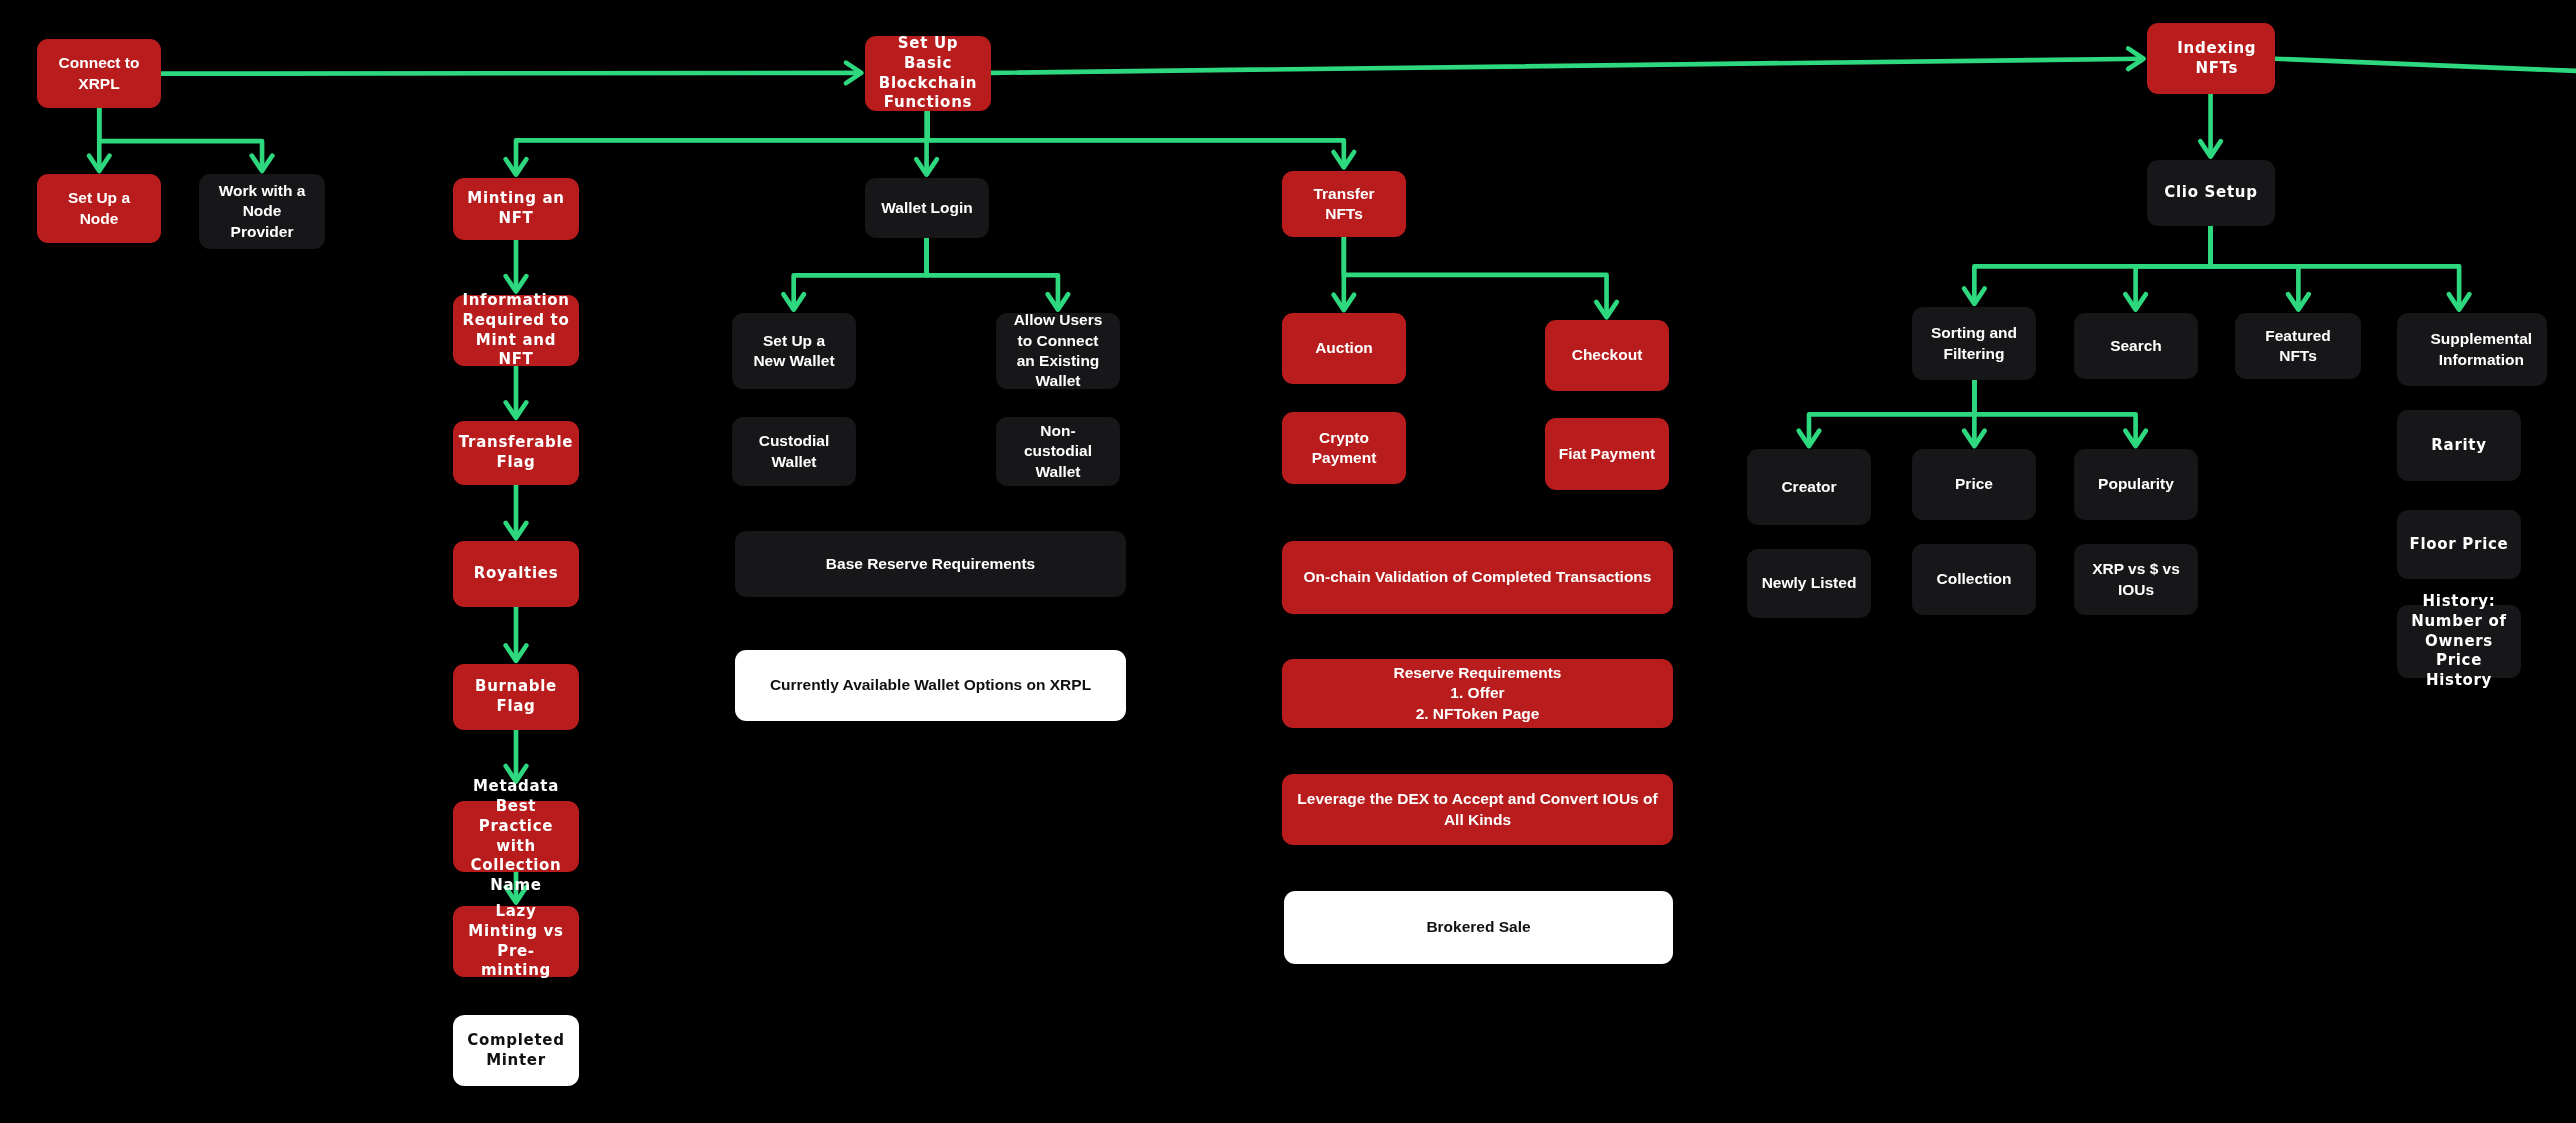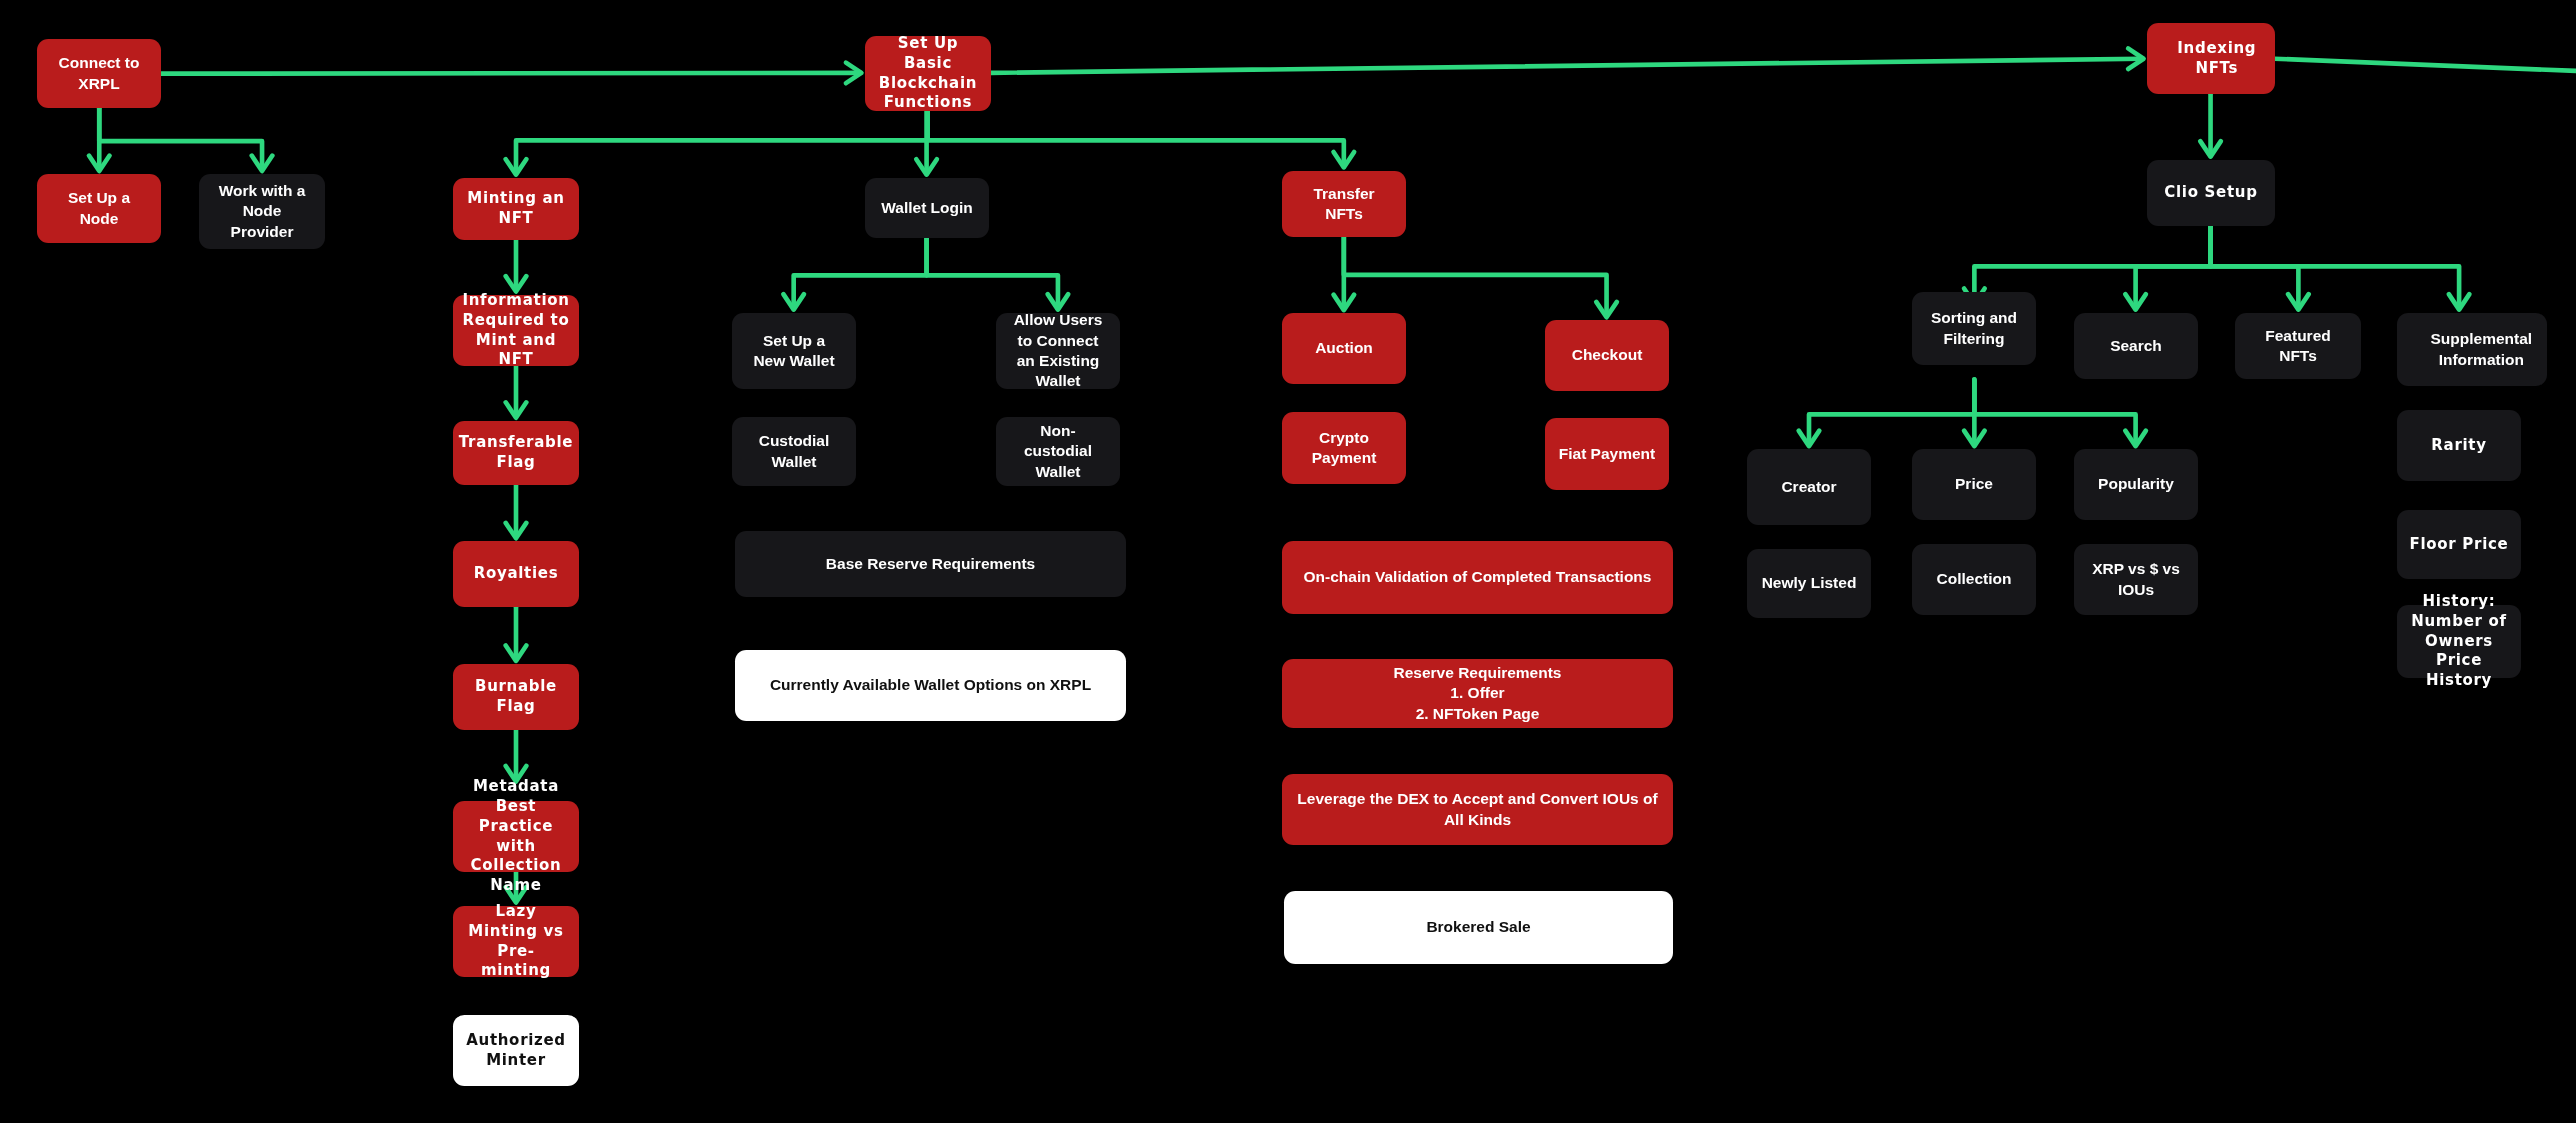--- a/index.html
+++ b/index.html
@@ -140,21 +140,21 @@
     <div class="node purple wide" style="left: 453px; top: 664px; width: 126px; height: 66px;">
       <span class="lbl">Burnable Flag</span>
     </div>
     <div class="node purple wide" style="left: 453px; top: 785px; width: 126px; height: 71px; margin-top: 16px;">
       <span class="lbl">Metadata Best Practice with Collection Name</span>
     </div>
     <div class="node purple wide" style="left: 453px; top: 906px; width: 126px; height: 71px;">
       <span class="lbl">Lazy Minting vs Pre-minting</span>
     </div>
     <div class="node white wide" style="left: 453px; top: 1015px; width: 126px; height: 71px;">
-      <span class="lbl">Authorized Minter</span>
+      <span class="lbl">Completed Minter</span>
     </div>
     <div class="node dark plain" style="left: 865px; top: 178px; width: 124px; height: 60px;">
       <span class="lbl">Wallet Login</span>
     </div>
     <div class="node dark plain" style="left: 732px; top: 313px; width: 124px; height: 76px;">
       <span class="lbl">Set Up a
 New Wallet</span>
     </div>
     <div class="node dark plain" style="left: 996px; top: 313px; width: 124px; height: 76px;">
       <span class="lbl">Allow Users to Connect an Existing Wallet</span>
@@ -199,21 +199,21 @@
     </div>
     <div class="node white plain" style="left: 1284px; top: 891px; width: 389px; height: 73px;">
       <span class="lbl">Brokered Sale</span>
     </div>
     <div class="node purple wide" style="left: 2147px; top: 23px; width: 128px; height: 71px; padding-left: 24px;">
       <span class="lbl">Indexing NFTs</span>
     </div>
     <div class="node dark wide" style="left: 2147px; top: 160px; width: 128px; height: 66px;">
       <span class="lbl">Clio Setup</span>
     </div>
-    <div class="node dark plain" style="left: 1912px; top: 292px; width: 124px; height: 73px;">
+    <div class="node dark plain" style="left: 1912px; top: 307px; width: 124px; height: 73px;">
       <span class="lbl">Sorting and Filtering</span>
     </div>
     <div class="node dark plain" style="left: 2074px; top: 313px; width: 124px; height: 66px;">
       <span class="lbl">Search</span>
     </div>
     <div class="node dark plain" style="left: 2235px; top: 313px; width: 126px; height: 66px;">
       <span class="lbl">Featured NFTs</span>
     </div>
     <div class="node dark plain" style="left: 2397px; top: 313px; width: 150px; height: 73px; padding-left: 31px;">
       <span class="lbl">Supplemental Information</span>

